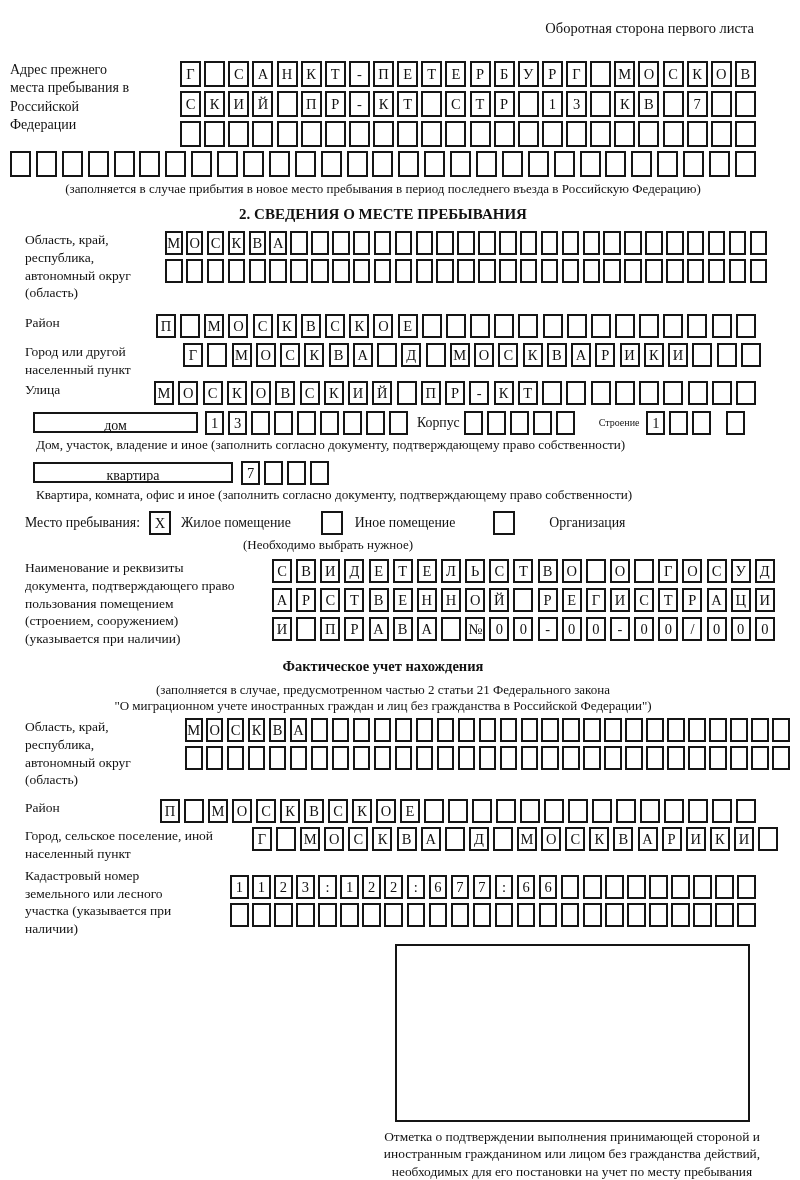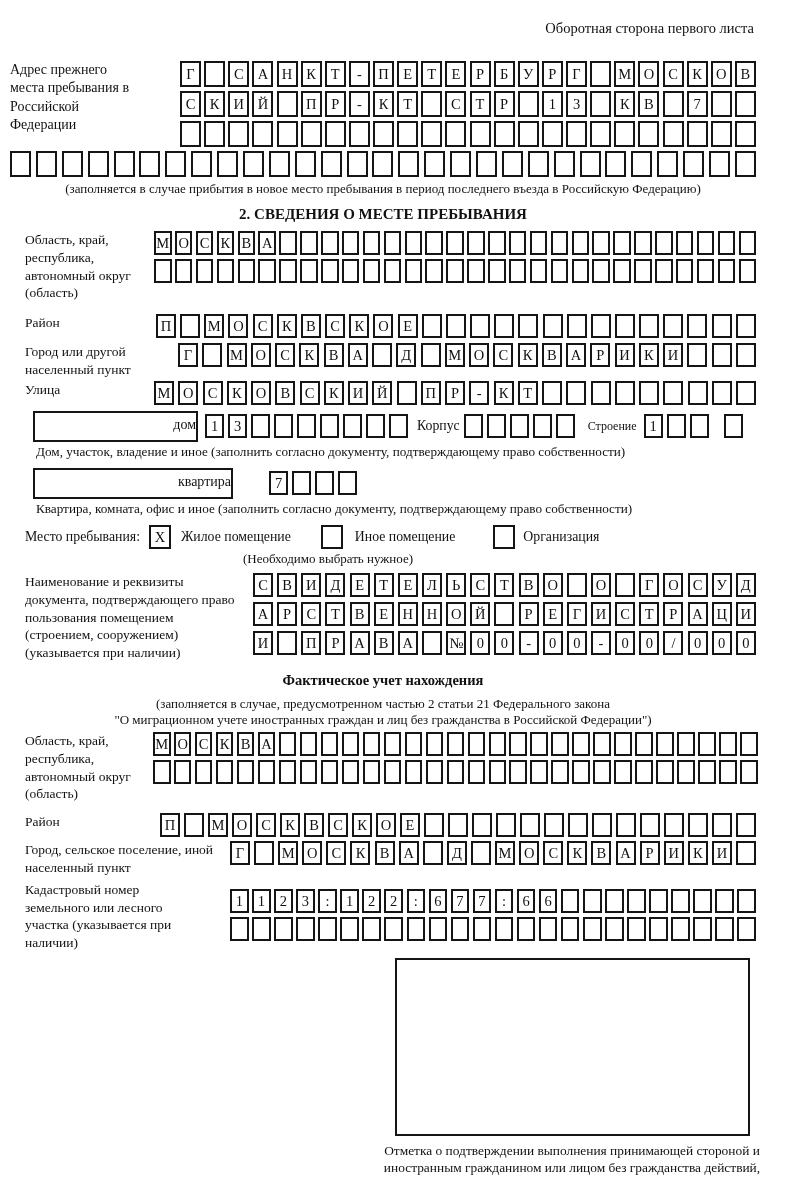--- a/index.html
+++ b/index.html
@@ -4,43 +4,43 @@
 <style>
   html,body{margin:0;padding:0;background:#fff;}
   body{
     width:800px;height:1180px;overflow:hidden;
     font-family:"Liberation Serif","DejaVu Serif",serif;
     color:#111;
   }
   .page{box-sizing:border-box;width:800px;height:1180px;padding:14px 44px 0 10px;}
   .title{font-size:14.5px;text-align:right;margin:6px 2px 24px 0;}
   
-  .field{display:flex;align-items:flex-start;}
+  .field{display:flex;align-items:flex-start;gap:32px;}
   .flabel{font-size:13.5px;line-height:1.32;flex:none;}
   .fgrid{margin-left:auto;flex:none;}
   
   .cellrow{display:flex;justify-content:space-between;margin-bottom:4px;}
   .cell{
     box-sizing:border-box;flex:none;
     width:19px;height:24px;border:2px solid #151515;background:#fff;
     font-size:14.5px;line-height:20px;text-align:center;overflow:hidden;
   }
   .cells-inline{display:flex;flex:none;}
   .cells-inline .cell{margin-right:4px;}
   .cells-inline .cell:last-child{margin-right:0;}
   
   .lg .cell{width:21px;height:26px;line-height:22px;}
   .sm .cell{width:17.5px;}
   .md .cell{width:20px;}
   .kd .cell{width:18.5px;}
   .note{font-size:13px;text-align:center;}
   .heading{font-size:15px;font-weight:bold;text-align:center;}
   .boxlabel{
-    box-sizing:border-box;border:2px solid #151515;height:31px;
-    font-size:14px;text-align:right;line-height:23px;flex:none;background:#fff;
+    box-sizing:border-box;border:2px solid #151515;height:21px;
+    font-size:14px;text-align:center;line-height:23px;flex:none;background:#fff;
   }
   .smallnote{font-size:13.2px;margin:2px 0 6px 26px;}
   .chk{
     box-sizing:border-box;display:inline-block;width:22px;height:24px;
     border:2px solid #151515;font-size:14.5px;line-height:20px;text-align:center;
     vertical-align:middle;flex:none;background:#fff;
   }
   .stayrow{display:flex;align-items:center;font-size:13.8px;margin-top:8px;}
   .stamp-box{box-sizing:border-box;width:355px;height:178px;border:2px solid #151515;background:#fff;}
   .stamp-caption{width:430px;margin:6px 0 0 -38px;font-size:13.4px;line-height:1.3;text-align:center;}
@@ -350,51 +350,51 @@
         <span class="cell"></span>
       </div>
     <span style="font-size:13.8px;margin-left:9px;">Корпус</span>
     <div class="cells-inline" style="margin-left:4px;">
         <span class="cell"></span>
         <span class="cell"></span>
         <span class="cell"></span>
         <span class="cell"></span>
         <span class="cell"></span>
       </div>
-    <span style="font-size:12px;margin-left:13px;">Строение</span>
+    <span style="font-size:10px;margin-left:24px;">Строение</span>
     <div class="cells-inline" style="margin-left:7px;">
         <span class="cell">1</span>
         <span class="cell"></span>
         <span class="cell"></span>
       </div>
     <div class="cells-inline" style="margin-left:15px;">
         <span class="cell"></span>
       </div>
   </div>
   <div class="smallnote">Дом, участок, владение и иное (заполнить согласно документу, подтверждающему право собственности)</div>
 
-  <div style="display:flex;align-items:center;margin:8px 0 2px 23px;gap:28px;">
+  <div style="display:flex;align-items:center;margin:8px 0 2px 23px;">
     <div class="boxlabel" style="width:200px;">квартира</div>
     <div class="cells-inline" style="margin-left:8px;">
         <span class="cell">7</span>
         <span class="cell"></span>
         <span class="cell"></span>
         <span class="cell"></span>
       </div>
   </div>
   <div class="smallnote">Квартира, комната, офис и иное (заполнить согласно документу, подтверждающему право собственности)</div>
 
   <div class="stayrow" style="margin-left:15px;">
     <span>Место пребывания:</span>
     <span class="chk" style="margin-left:9px;">X</span>
     <span style="margin-left:10px;">Жилое помещение</span>
     <span class="chk" style="margin-left:30px;"></span>
     <span style="margin-left:12px;">Иное помещение</span>
     <span class="chk" style="margin-left:38px;"></span>
-    <span style="margin-left:8px;">Организация</span>
+    <span style="margin-left:34px;">Организация</span>
   </div>
   <div class="note" style="margin:2px 110px 6px 0;">(Необходимо выбрать нужное)</div>
 
   <div class="field" style="margin-left:15px;">
     <div class="flabel" style="width:215px;">Наименование и реквизиты документа, подтверждающего право пользования помещением (строением, сооружением) (указывается при наличии)</div>
     <div class="fgrid md">
       <div class="cellrow" style="width:503px;height:25px;">
           <span class="cell">С</span>
           <span class="cell">В</span>
           <span class="cell">И</span>

